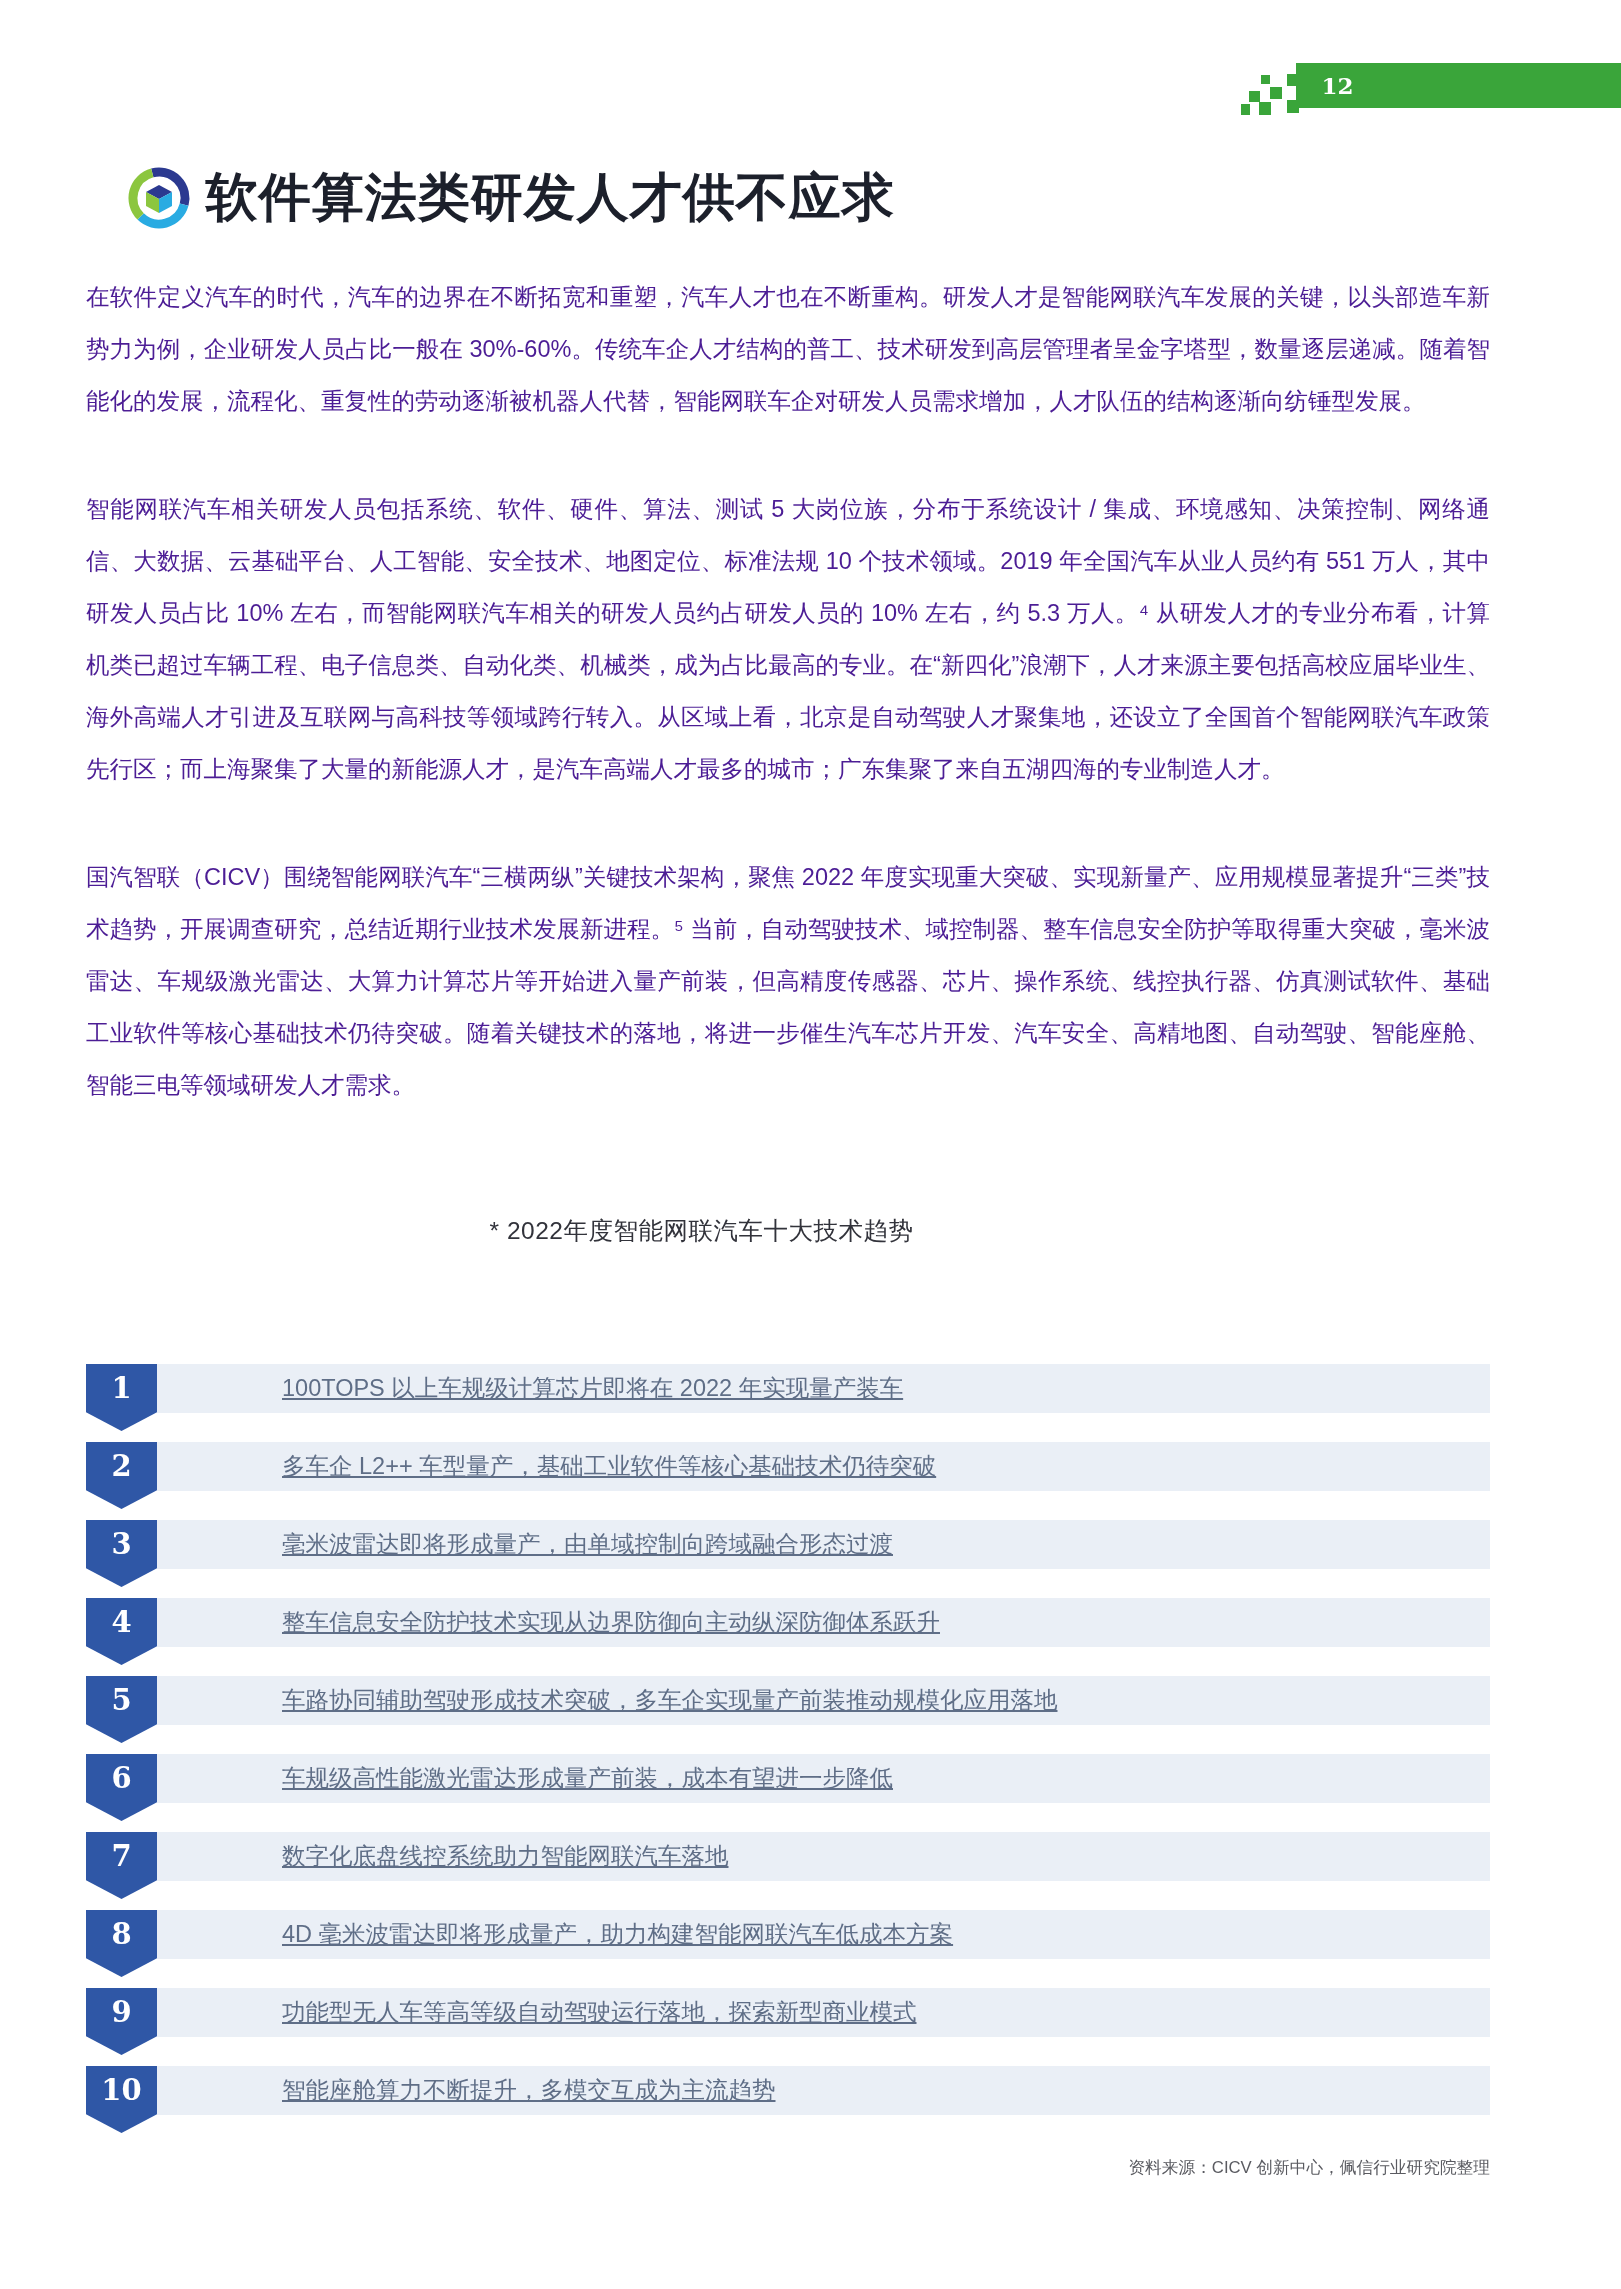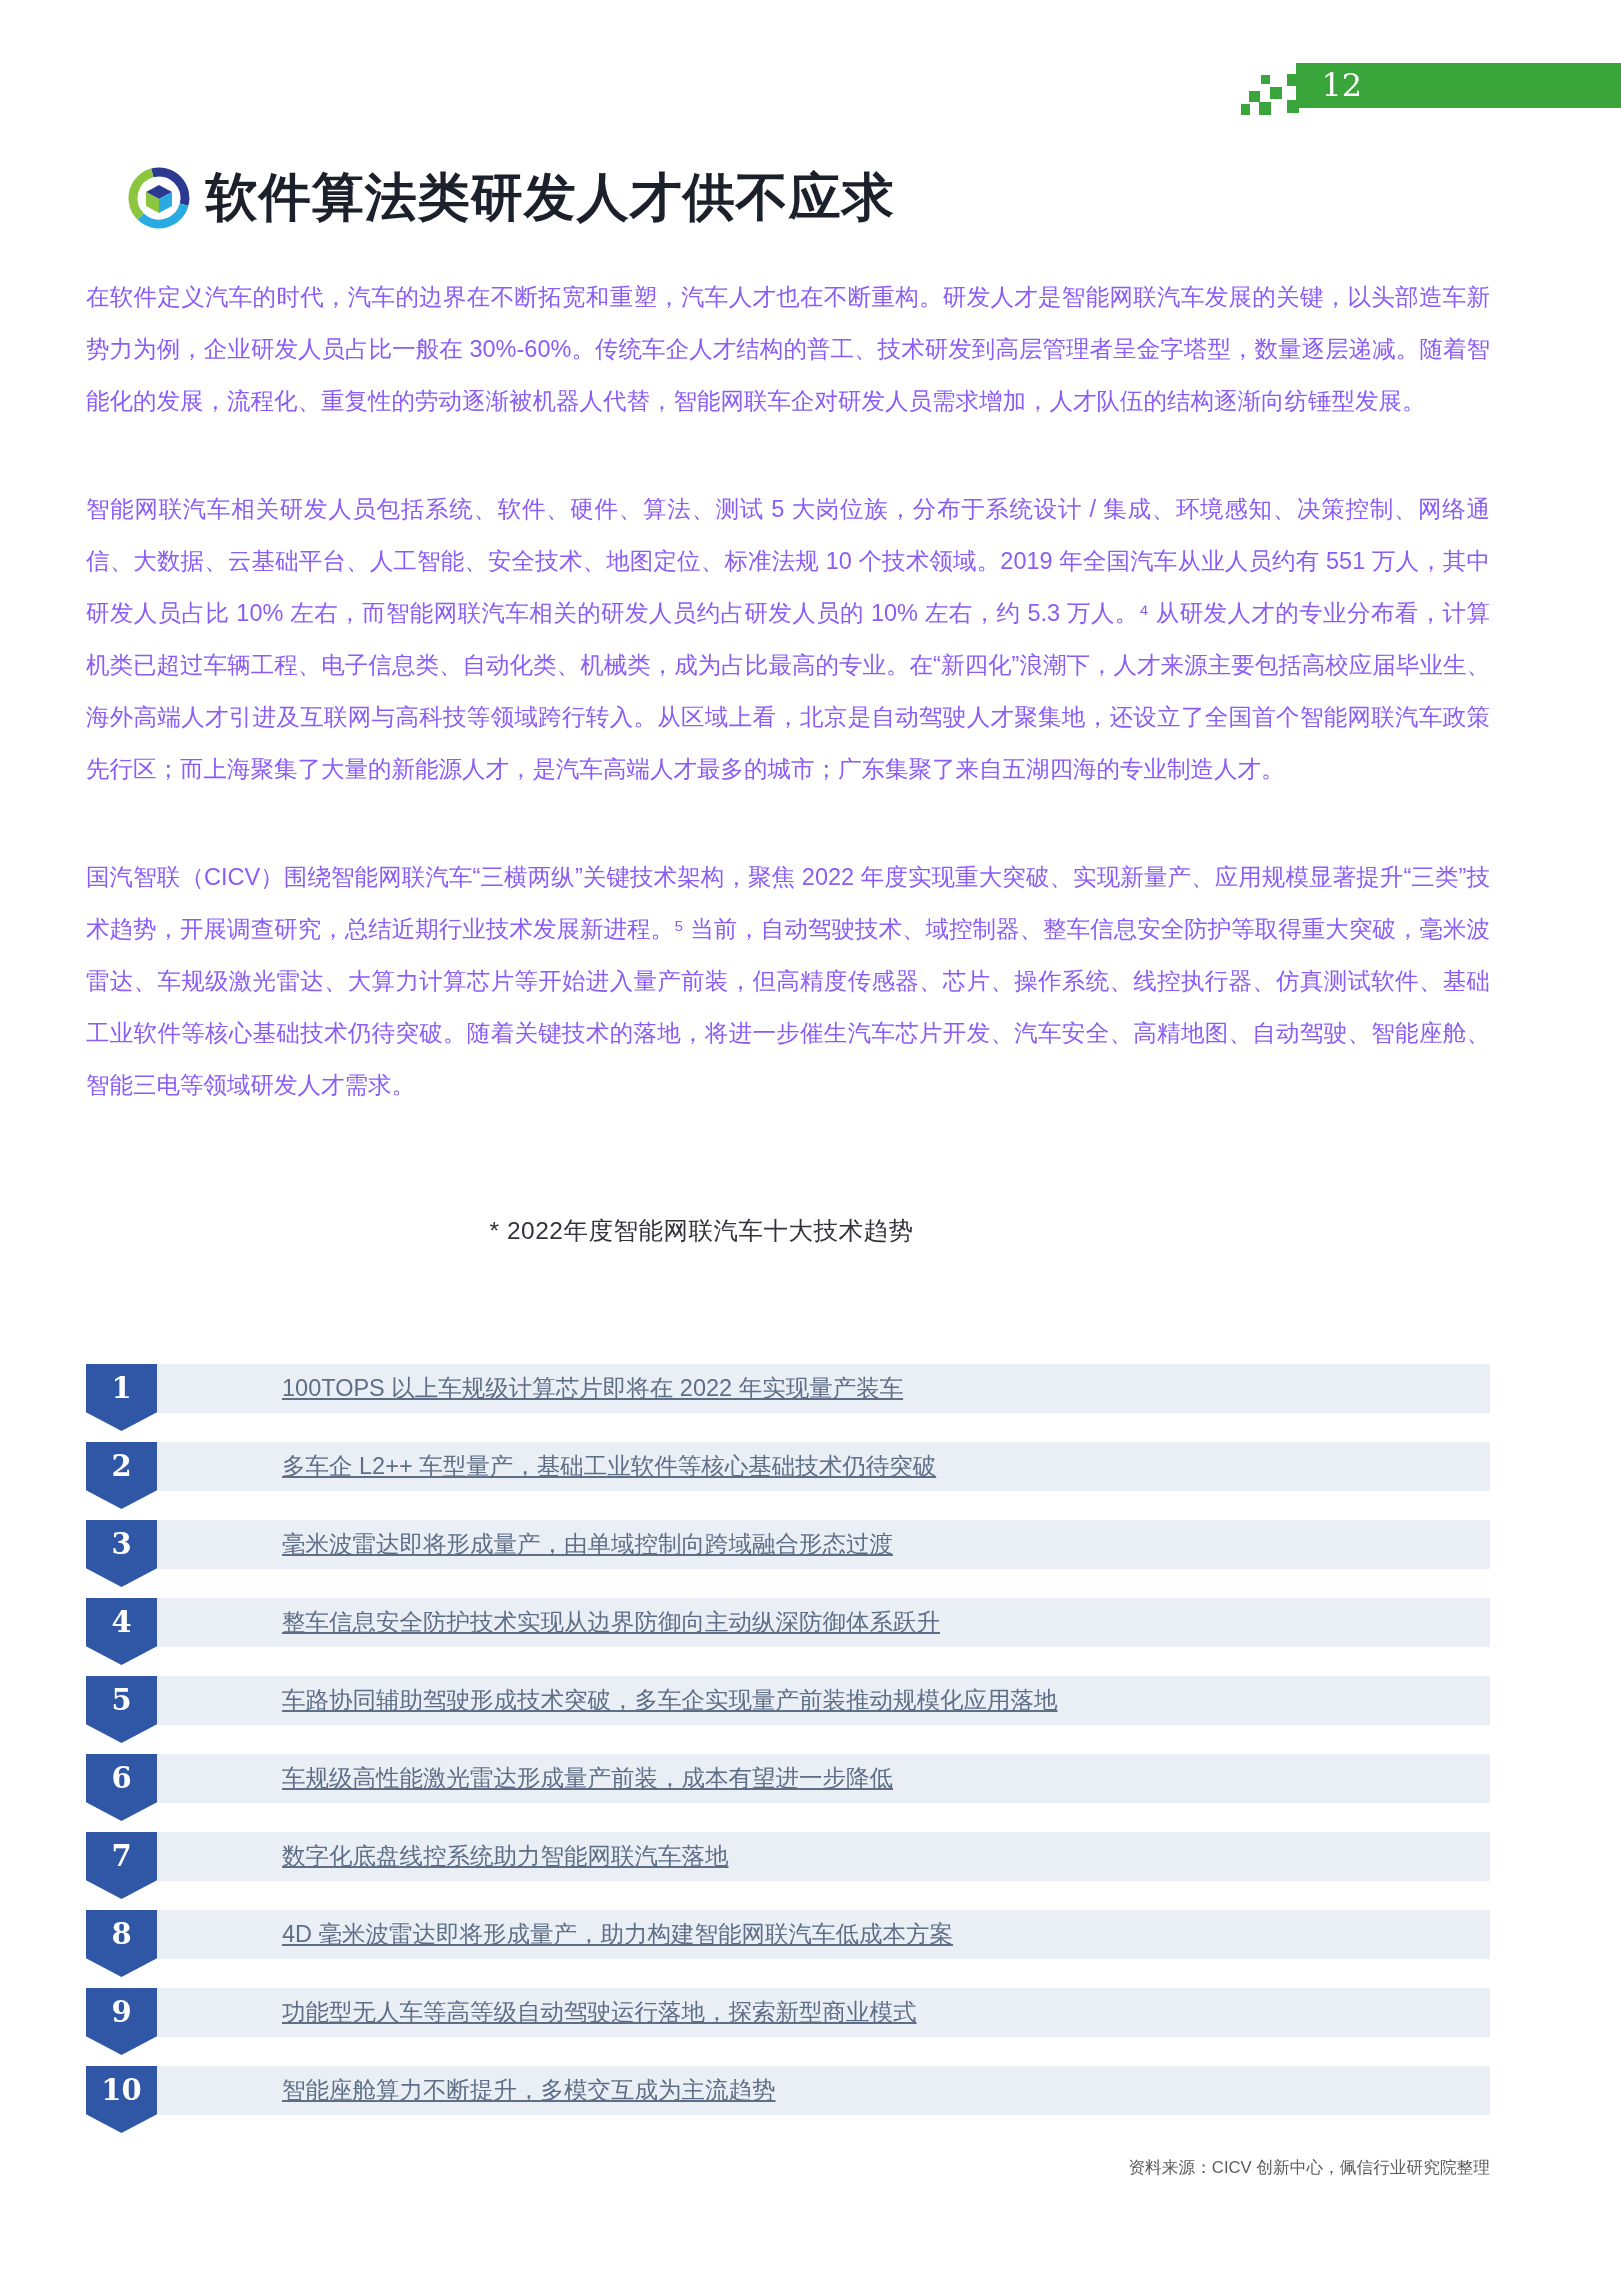--- a/index.html
+++ b/index.html
@@ -14,22 +14,22 @@
   
   .page-badge{
     position:absolute;
     top:63px;
     left:1296px;
     right:0;
     height:45px;
     background:#3AA53A;
     color:#ffffff;
     font-family:"DejaVu Serif",serif;
-    font-weight:normal;
-    font-size:32px;
+    font-weight:bold;
+    font-size:23px;
     line-height:45px;
     padding-left:25.5px;
     box-sizing:border-box;
   }
   .px{position:absolute;background:#3AA53A;}
   .px.p1{left:1287px;top:74px;width:11.8px;height:11.8px;}
   .px.p2{left:1270px;top:87px;width:11.8px;height:11.8px;}
   .px.p3{left:1249px;top:91px;width:10.8px;height:10.8px;}
   .px.p4{left:1261px;top:75px;width:8.8px;height:8.8px;}
   .px.p5{left:1287px;top:100px;width:11.8px;height:12.7px;}
@@ -57,21 +57,21 @@
   .content{
     position:absolute;
     top:271px;
     left:86px;
     width:1404px;
   }
   .content p{
     margin:0 0 56px 0;
     font-size:23.5px;
     line-height:52px;
-    color:#8b5cf6;
+    color:#4c1d95;
     text-align:justify;
   }
   
   .caption{
     position:absolute;
     top:1214px;
     left:0;
     width:1403px;
     text-align:center;
     font-size:24.5px;

